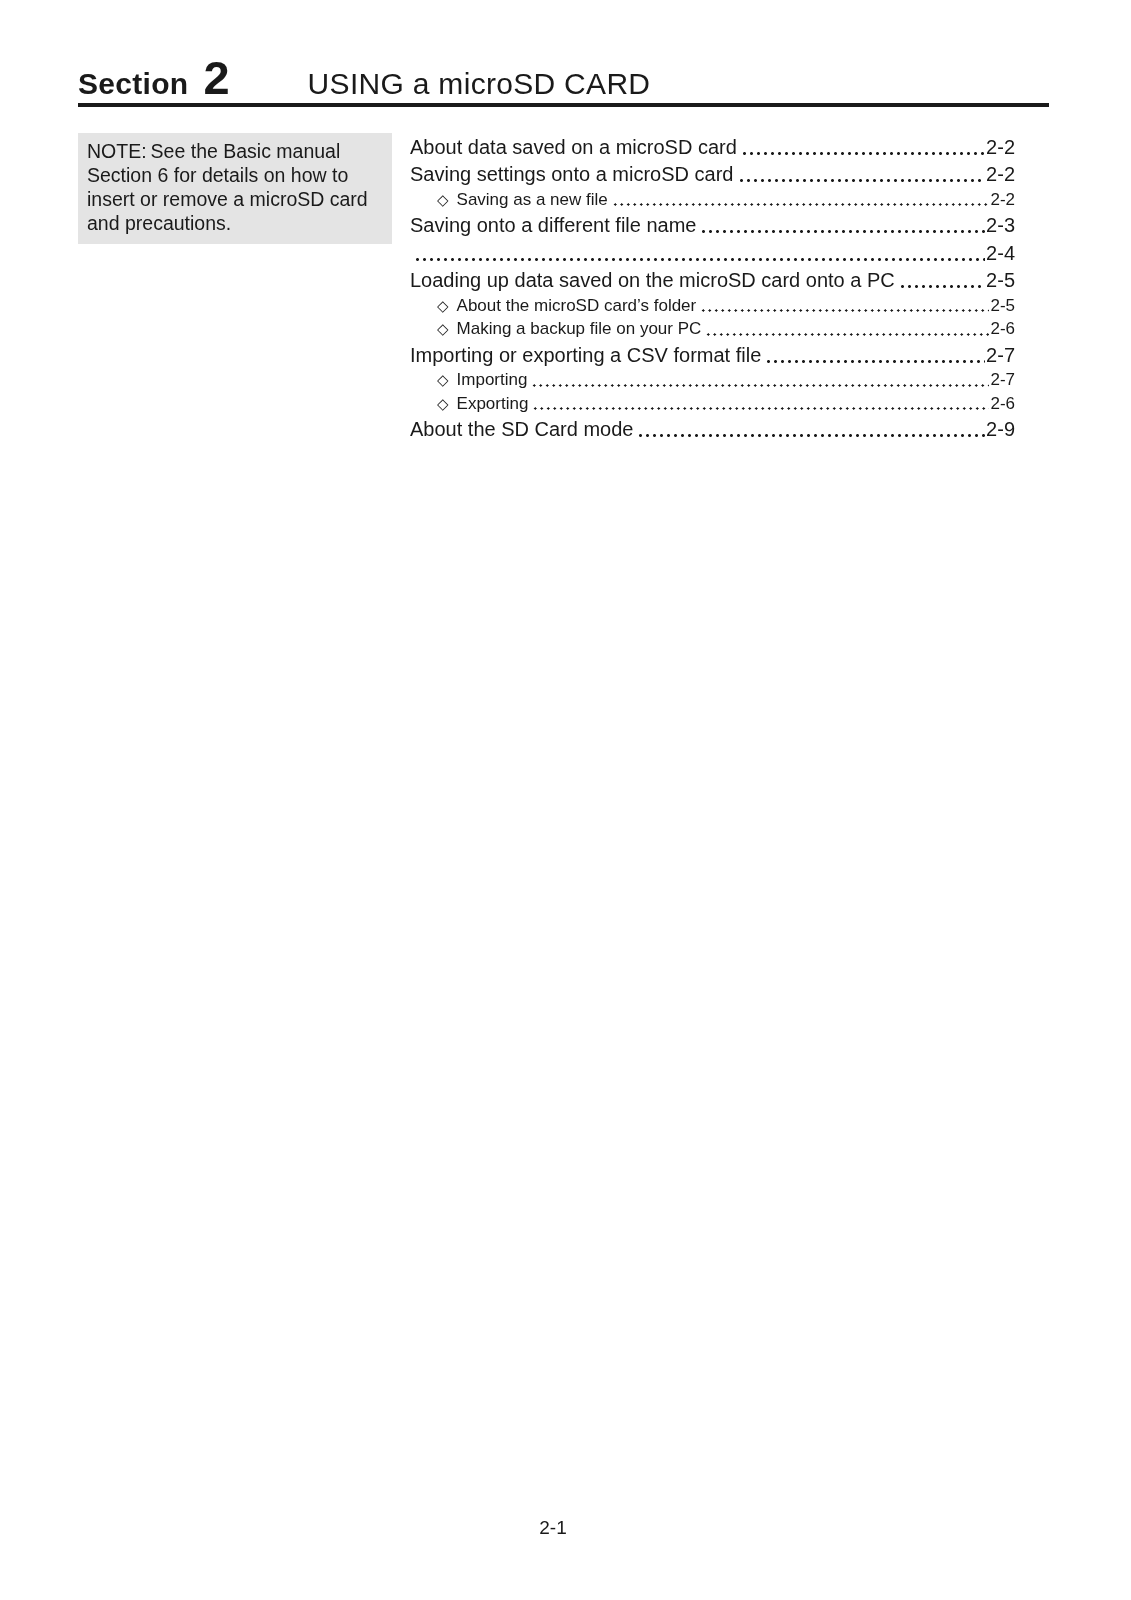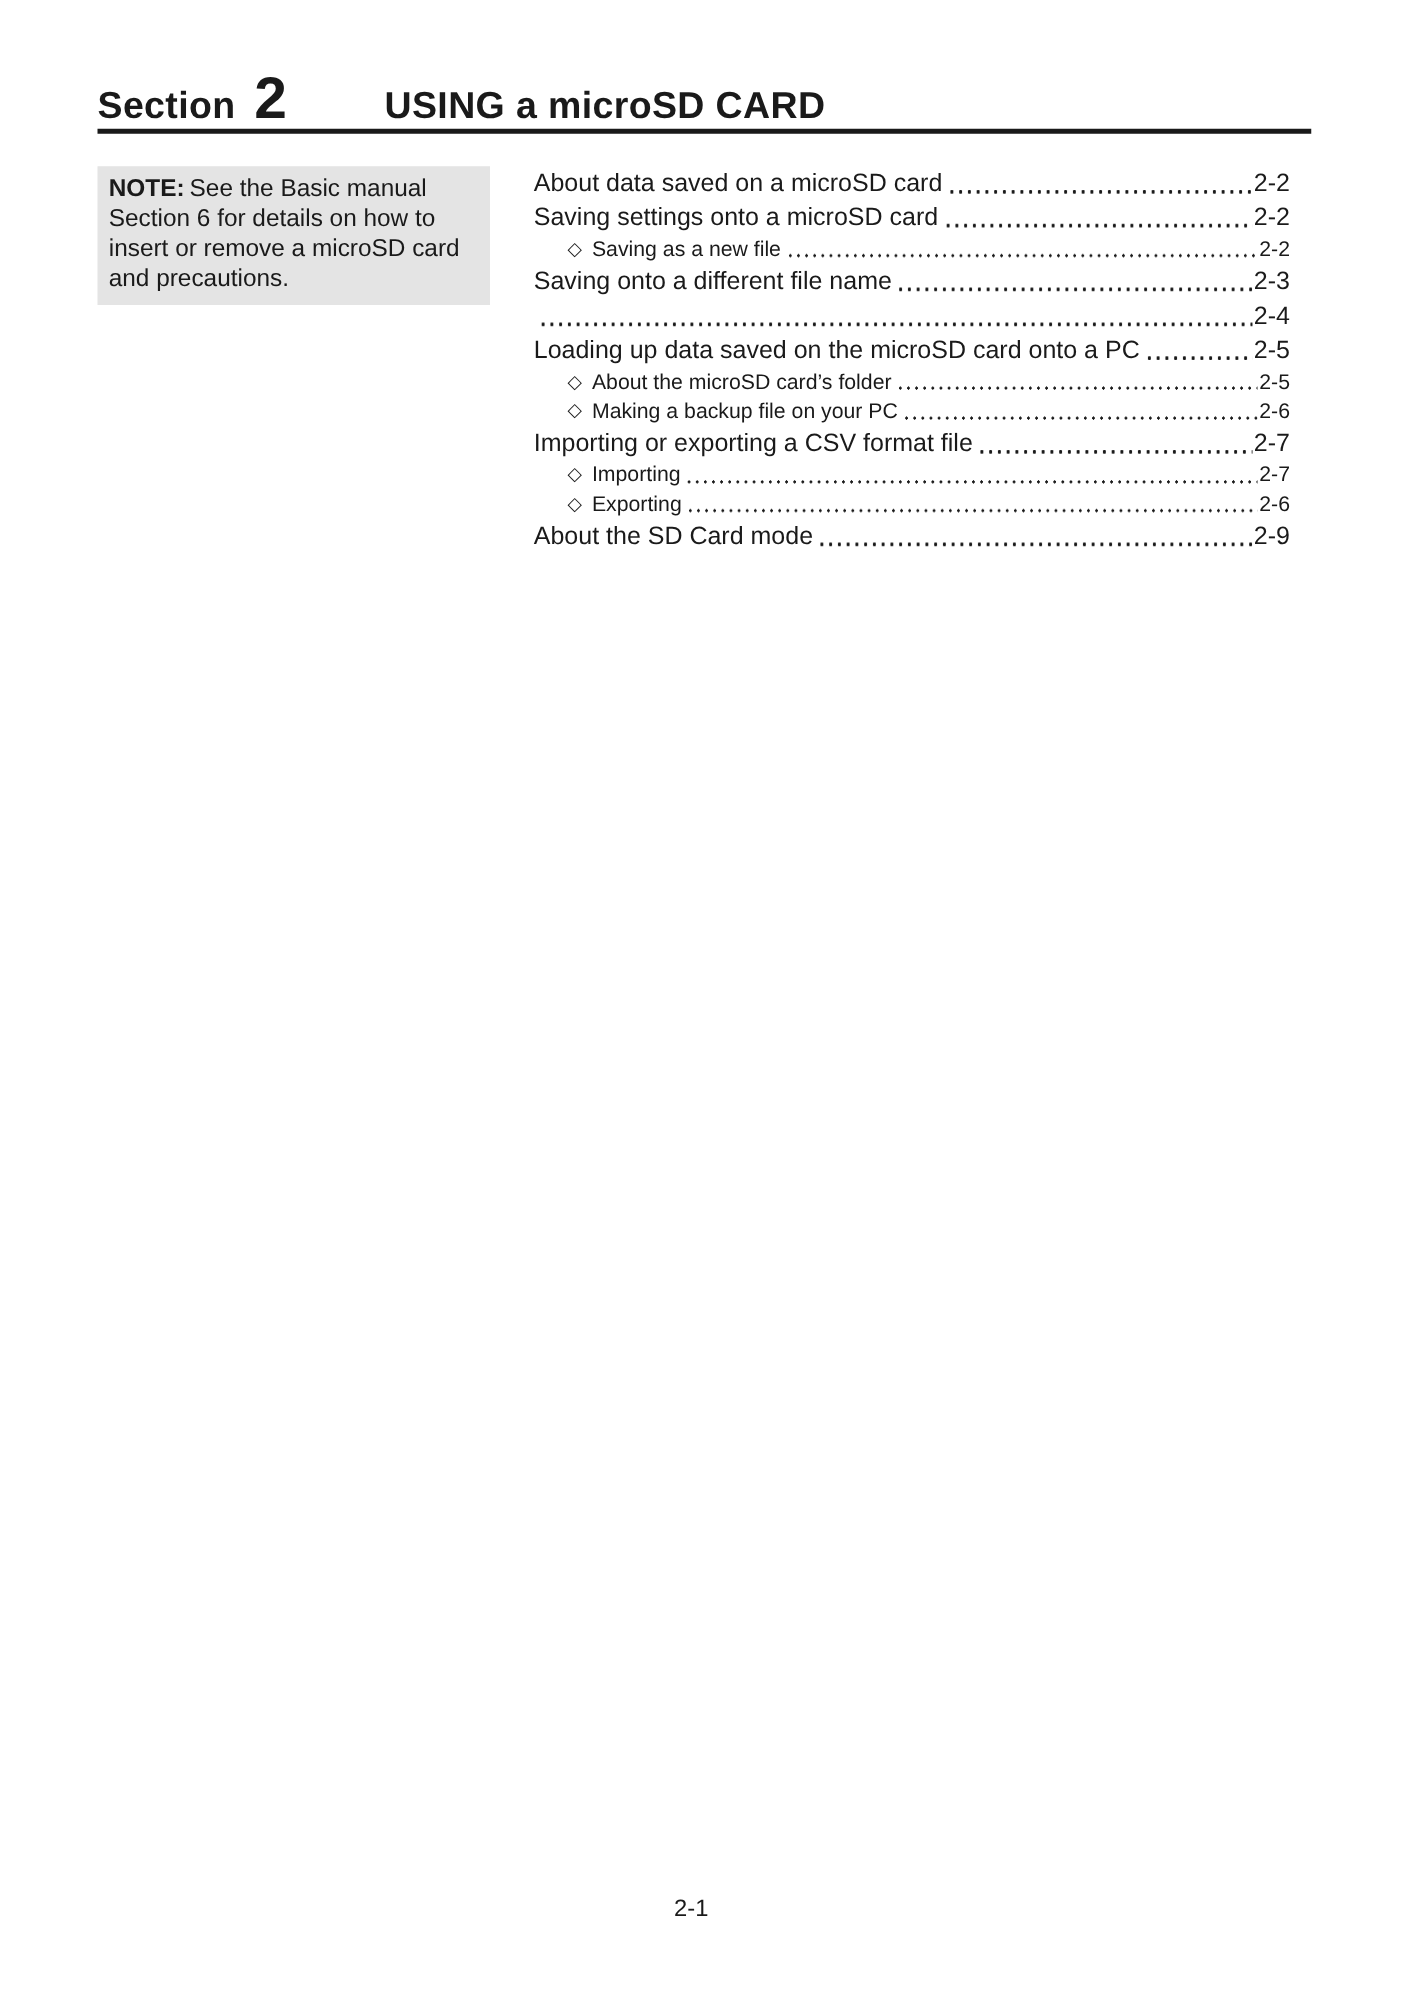--- a/index.html
+++ b/index.html
@@ -23,47 +23,47 @@
   .section-header {
     position: absolute;
     left: 78px;
     top: 50px;
     display: flex;
     align-items: baseline;
     white-space: nowrap;
   }
   .section-word  { font-size: 30px; font-weight: bold; letter-spacing: 0.3px; }
   .section-number{ font-size: 47px; font-weight: bold; margin-left: 15px; }
-  .section-title { font-size: 30px; font-weight: bold; margin-left: 78px; letter-spacing: 0.3px; }
+  .section-title { font-size: 30px; font-weight: normal; margin-left: 78px; letter-spacing: 0.3px; }
   .header-rule {
     position: absolute;
     left: 78px;
     top: 103px;
     width: 971px;
     height: 4px;
     background: var(--ink);
   }
 
   
   .note-box {
     position: absolute;
     left: 78px;
     top: 133px;
     width: 314px;
     background: var(--note-bg);
     padding: 6px 9px 9px 9px;
     font-size: 19.5px;
     line-height: 24px;
   }
-  .note-label { font-weight: bold; margin-right: 4px; }
+  .note-label { font-weight: normal; margin-right: 4px; }
 
   
   .toc {
     position: absolute;
-    left: 427px;
+    left: 410px;
     top: 131px;
     width: 605px;
   }
   .toc-row {
     display: flex;
     align-items: flex-end;
     cursor: default;
   }
   .toc-row.level1 { height: 27.5px; font-size: 20px; }
   .toc-row.level2 { height: 23.5px; font-size: 17px; padding-left: 27px; }

